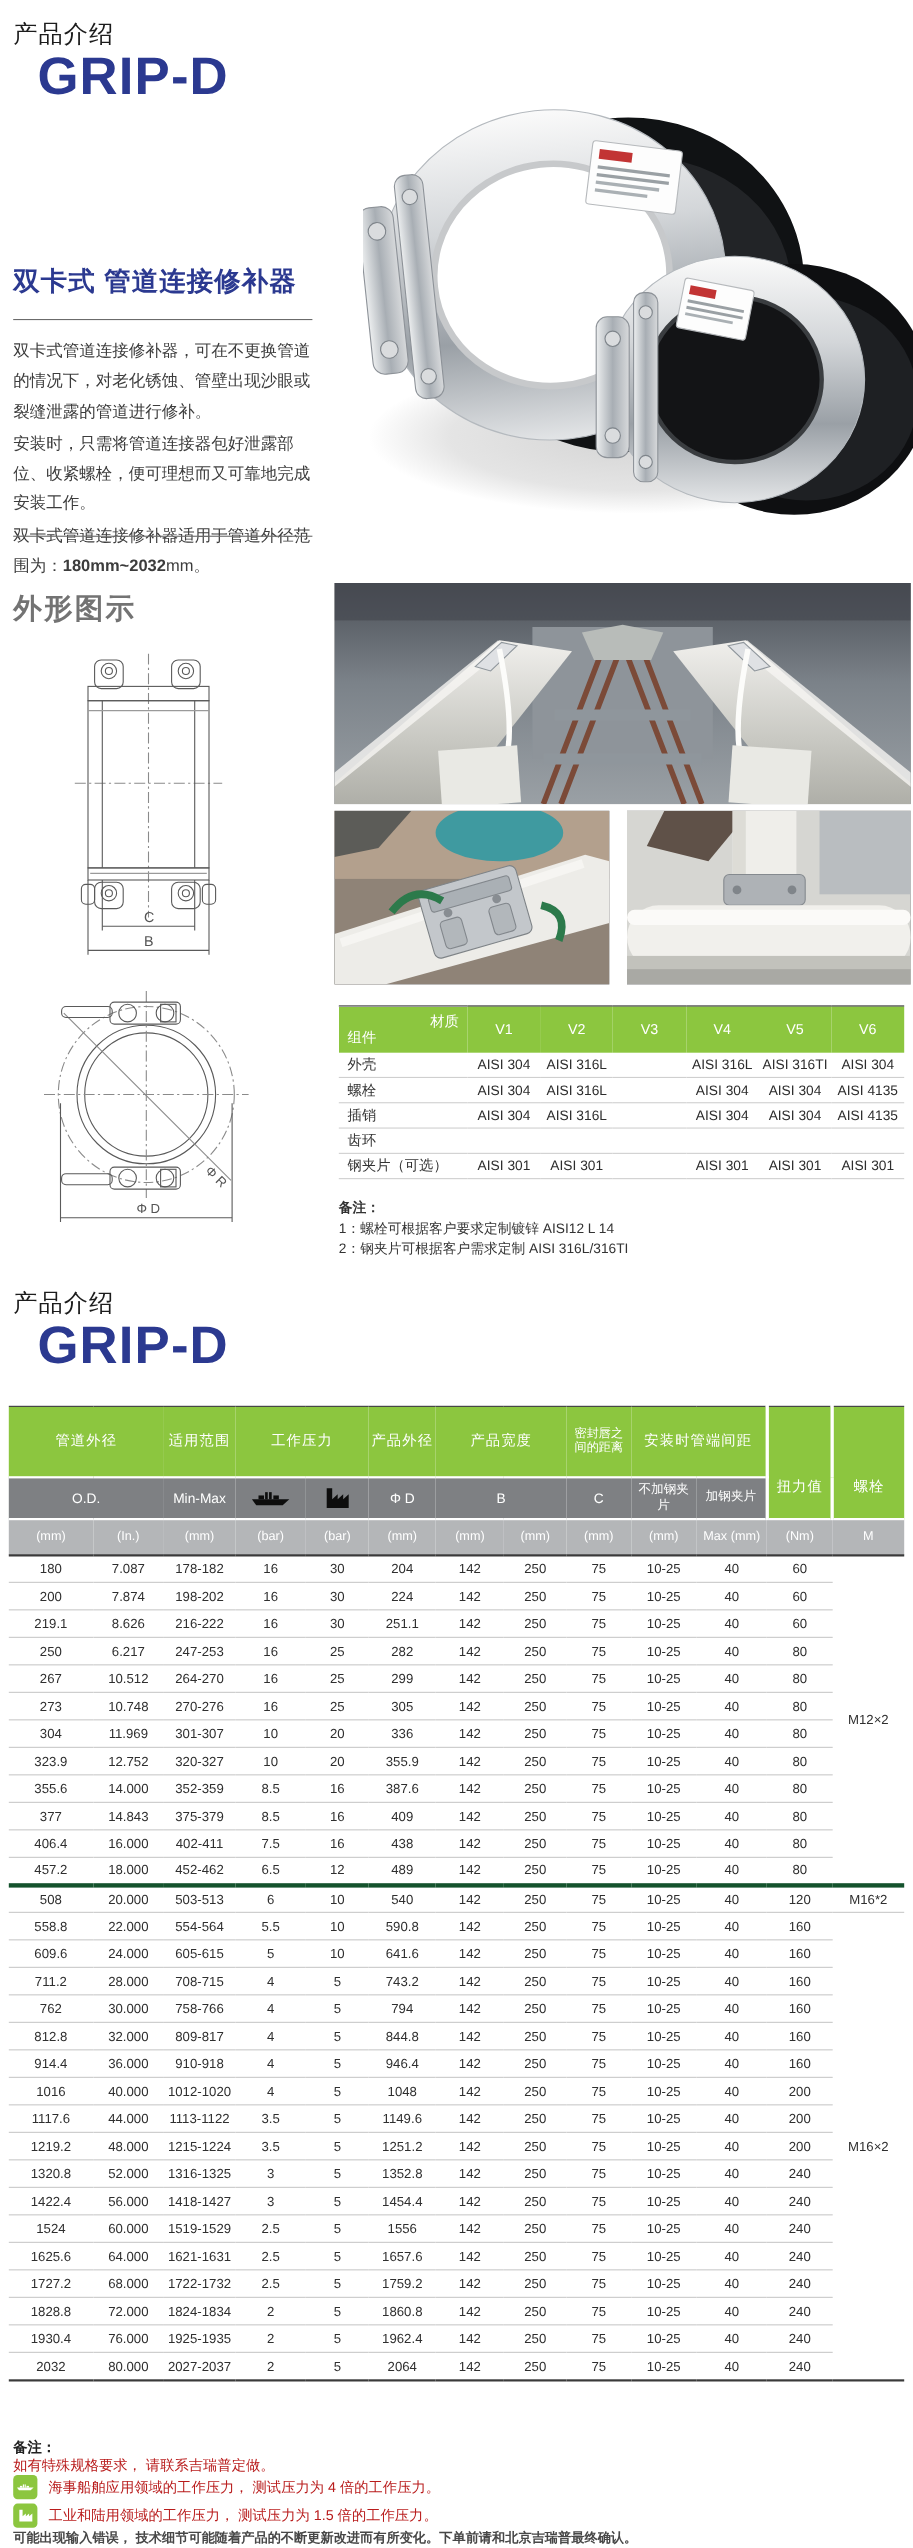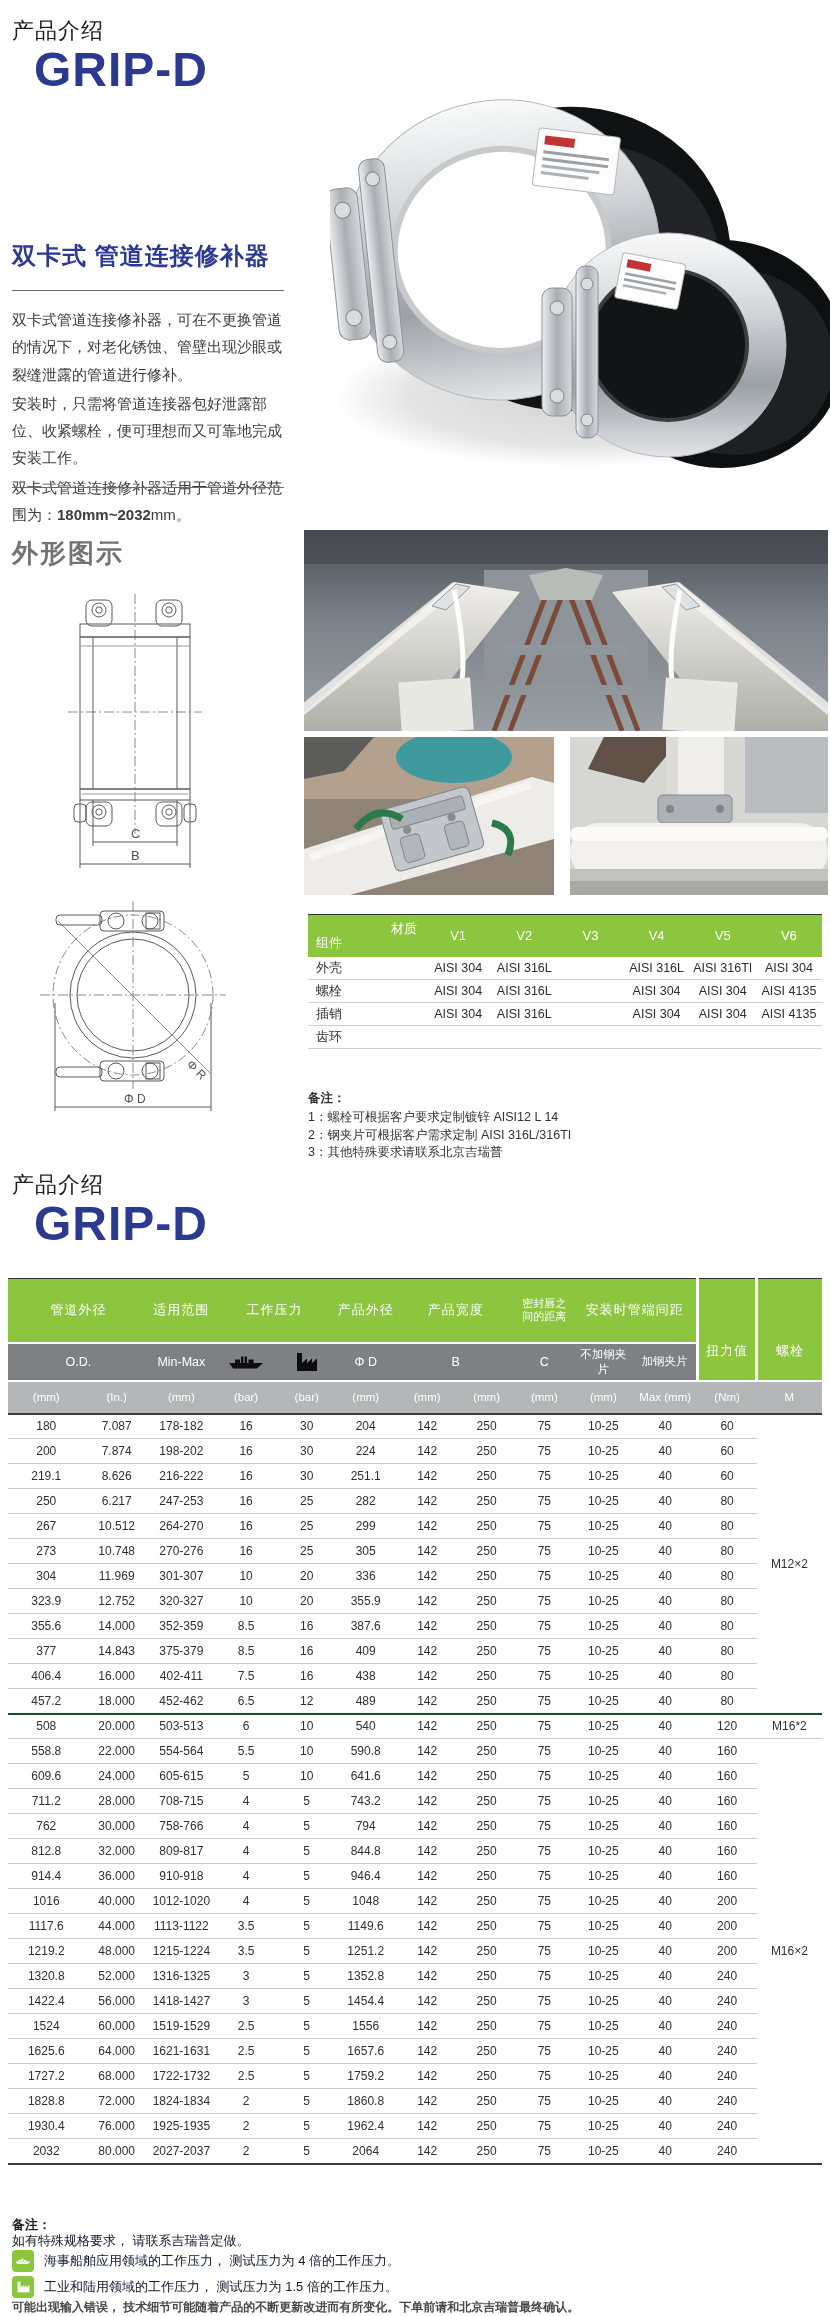--- a/index.html
+++ b/index.html
@@ -40,26 +40,26 @@
   .spec-table{width:814px;border-collapse:collapse;table-layout:fixed;border-top:1px solid #333;border-bottom:2px solid #3a3a3a;}
   .spec-table th{font-weight:normal;}
   .g-row th{background:var(--green);color:#fff;font-size:13px;height:64px;vertical-align:middle;letter-spacing:1px;}
   .g-row th.small{font-size:11px;letter-spacing:0;line-height:1.25;padding:16px 4px;}
   .g-row th.tall{vertical-align:bottom;padding-bottom:20px;border-left:3px solid #fff;}
   .s-row th{background:var(--dkgray);color:#fff;font-size:12.5px;height:38px;border-top:2px solid #fff;vertical-align:middle;}
   .s-row th.wrap{font-size:11.5px;line-height:1.25;padding:0 3px;}
   .u-row th{background:var(--ltgray);color:#fff;font-size:11.5px;height:33px;border-top:2px solid #fff;border-bottom:2px solid #3a3a3a;vertical-align:middle;}
   .spec-table tbody td{font-size:12px;color:#2f2f2f;text-align:center;height:25px;border-bottom:1px solid #c9c9c9;}
   .spec-table tbody td.bolt-cell{border-bottom:1px solid #c9c9c9;font-size:12px;color:#2f2f2f;}
-  .spec-table tr.group-sep td{border-top:2px solid #14532d;}
+  .spec-table tr.group-sep td{border-top:4px solid #14532d;}
   .ico-cell svg{display:block;margin:0 auto;}
 
   
   .foot-title{font-size:13px;font-weight:bold;color:#222;}
-  .foot-line{font-size:13px;color:#0f172a;}
+  .foot-line{font-size:13px;color:#b91c1c;}
   .foot-ico-row{display:flex;align-items:center;gap:10px;}
   .g-ico{width:22px;height:22px;border-radius:4px;background:var(--green);display:flex;align-items:center;justify-content:center;flex:0 0 22px;}
   .disclaimer{font-size:12px;font-weight:bold;color:#474747;letter-spacing:0;}
 </style>
 </head>
 <body>
 
 <div class="abs sec-label" style="left:12px;top:16px">产品介绍</div>
 <div class="abs brand" style="left:10px;top:46px">GRIP-D</div>
 
@@ -338,28 +338,36 @@
       </tr>
       <tr>
         <td class="m-label">齿环</td>
         <td></td>
         <td></td>
         <td></td>
         <td></td>
         <td></td>
         <td></td>
       </tr>
+      <tr>
+        <td class="m-label">钢夹片（可选）</td>
+        <td>AISI 301</td>
+        <td>AISI 301</td>
+        <td></td>
+        <td>AISI 301</td>
+        <td>AISI 301</td>
+        <td>AISI 301</td>
+      </tr>
     </tbody>
 </table>
 
 <div class="abs side-notes" style="left:308px;top:1090px;width:510px">
   <div class="nt">备注：</div>
   <div>1：螺栓可根据客户要求定制镀锌 AISI12 L 14</div>
   <div>2：钢夹片可根据客户需求定制 AISI 316L/316TI</div>
-  <div>3：其他特殊要求请联系北京吉瑞普</div>
 </div>
 
 <div class="abs sec-label" style="left:12px;top:1170px">产品介绍</div>
 <div class="abs brand" style="left:10px;top:1200px">GRIP-D</div>
 
 <table class="spec-table abs" style="left:8px;top:1278px">
   <colgroup>
     <col style="width:9.4%">
       <col style="width:7.9%">
       <col style="width:8%">

